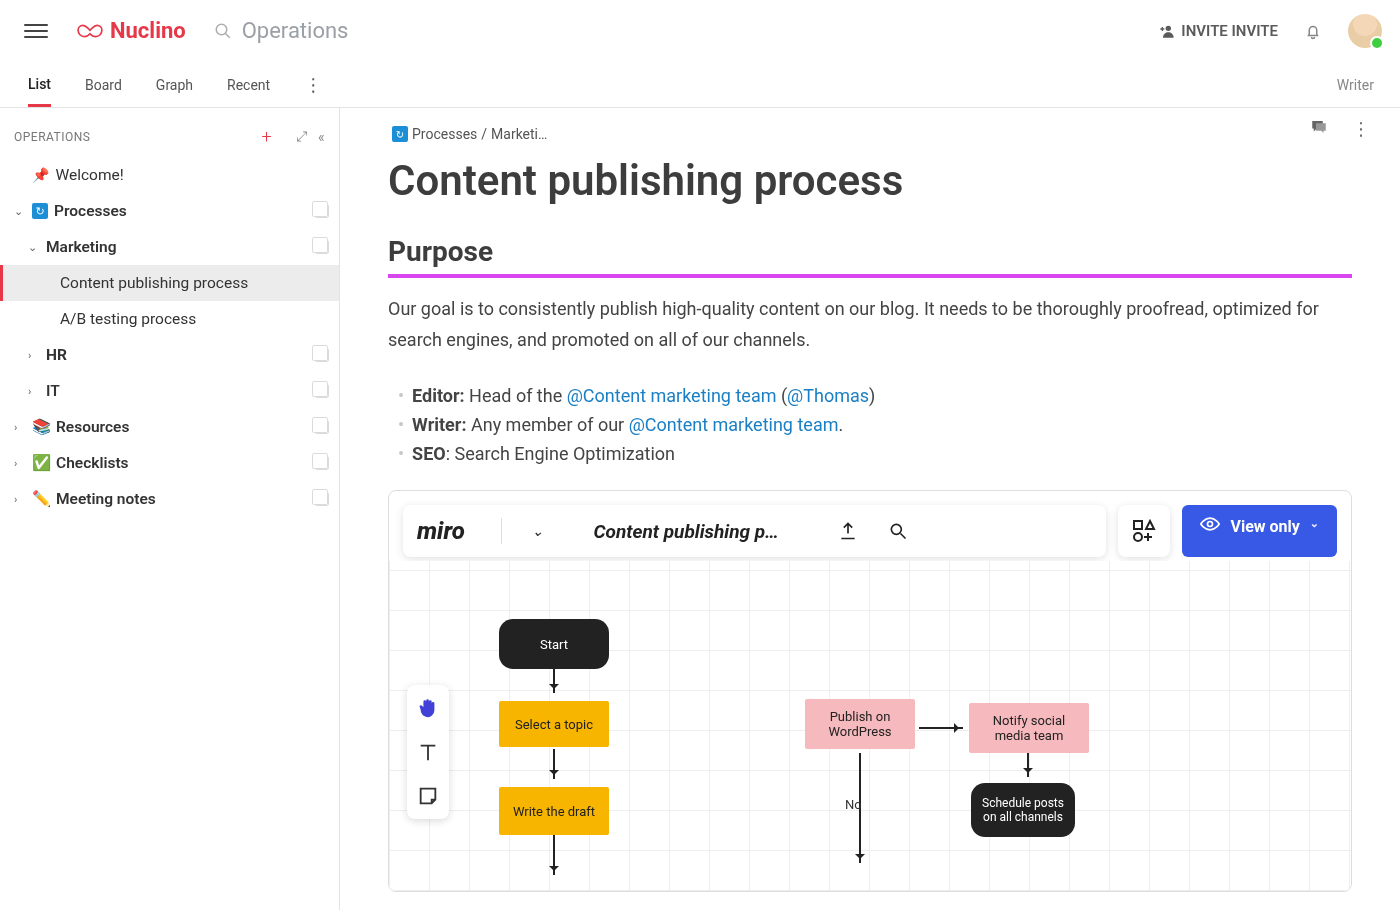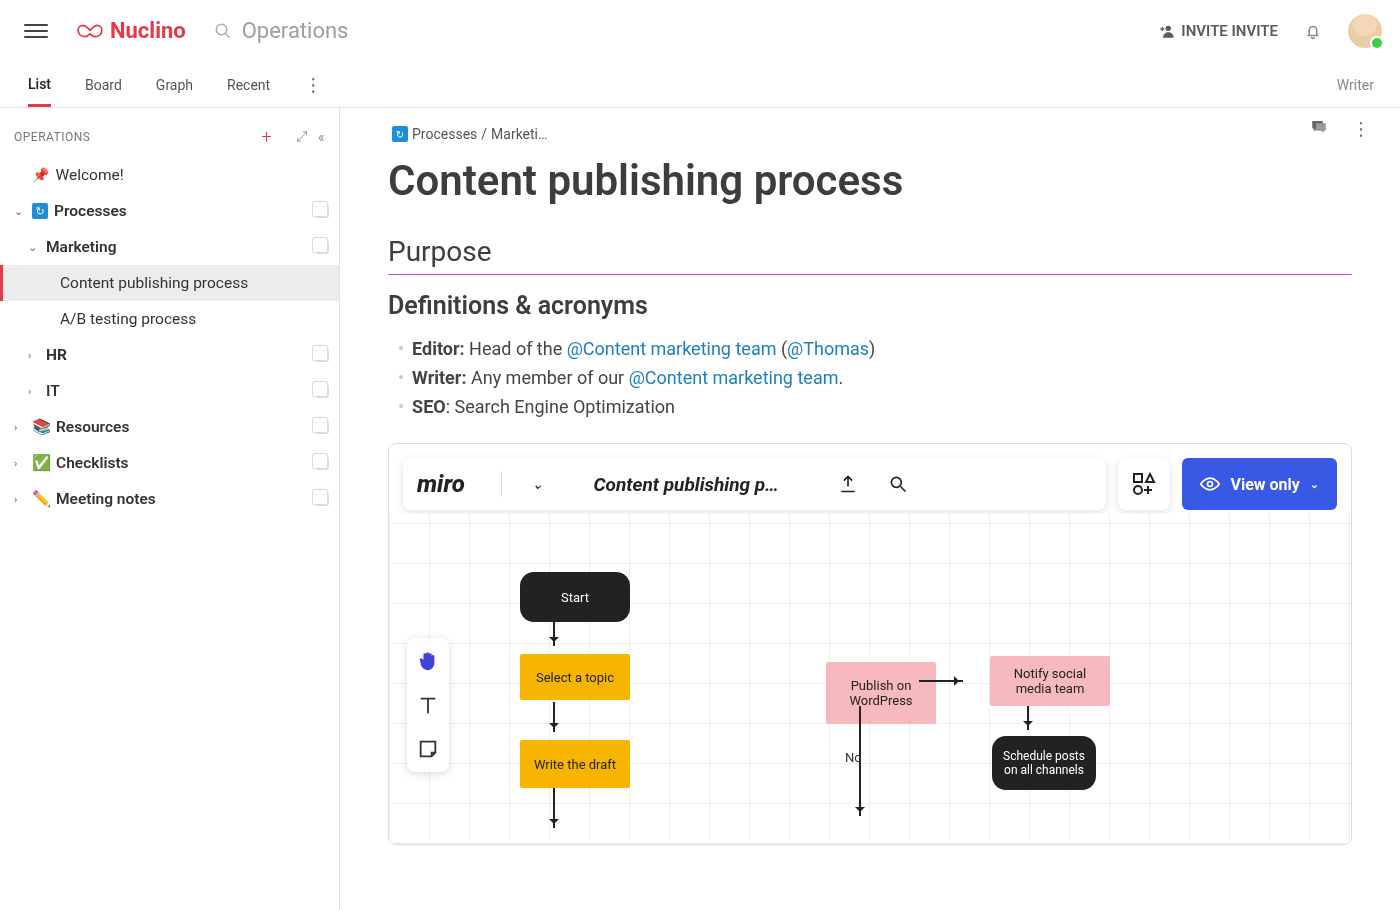--- a/index.html
+++ b/index.html
@@ -43,49 +43,49 @@
   .row.active { background:#ececec;}
   .row.active::before { content:""; position:absolute; left:0; top:0; bottom:0; width:3px; background:#e7384a;}
   .pin { font-size:14px; }
   
   .main { flex:1; overflow:auto; padding:18px 48px 0 48px; position:relative;}
   .main-icons { position:absolute; right:30px; top:10px; display:flex; gap:24px; color:#666;}
   .main-icons span { cursor:pointer; font-size:18px;}
   .breadcrumb { font-size:14px; color:#555; display:flex; align-items:center; gap:4px; margin-bottom:14px; margin-left:4px;}
   .breadcrumb .bicon { width:16px; height:16px; background:#1d8fd6; border-radius:2px; display:inline-flex; align-items:center; justify-content:center; color:#fff; font-size:10px;}
   h1.title { font-size:42px; font-weight:600; color:#3d3d3d; margin-bottom:30px;}
-  h2.section { font-size:28px; font-weight:400; color:#3d3d3d; border-bottom:1px solid #d946ef; padding-bottom:6px; margin-bottom:16px; margin-top:6px;}
+  h2.section { font-size:28px; font-weight:700; color:#3d3d3d; border-bottom:4px solid #d946ef; padding-bottom:6px; margin-bottom:16px; margin-top:6px;}
   p.body { font-size:18px; line-height:1.7; color:#444; margin-bottom:26px;}
   h2.section2 { font-size:25px; font-weight:600; color:#3d3d3d; margin:8px 0 14px 0;}
   ul.defs { list-style:none; padding:0; margin:0 0 22px 10px; font-size:18px; color:#444;}
   ul.defs li { padding:4px 0; display:flex; gap:8px;}
   ul.defs li::before { content:"•"; color:#c7c7c7; font-size:18px;}
   .mention { color:#1a7fc4; cursor:pointer;}
   
   .miro { border:1px solid #ddd; border-radius:8px; background:#fff; margin-top:6px; overflow:hidden;}
   .miro-head { display:flex; gap:12px; padding:14px 14px 4px 14px; align-items:stretch;}
   .miro-box { background:#fff; border-radius:8px; box-shadow:0 2px 8px rgba(0,0,0,.12); display:flex; align-items:center; padding:12px 14px;}
   .miro-main { flex:1; gap:18px;font-style:italic;}
   .miro-logo { font-weight:800; font-size:24px; color:#222; margin-right:6px;}
   .vdiv { width:1px; background:#ddd; height:26px; margin:0 12px;}
   .miro-title { font-weight:700; font-size:19px; color:#222; flex:1; white-space:nowrap; overflow:hidden; text-overflow:ellipsis; max-width:220px;}
   .miro-ic { width:24px; height:24px; display:flex; align-items:center; justify-content:center; cursor:pointer; margin:0 4px;}
   .miro-shapes { }
-  .viewonly { background:#3859e6; color:#fff; border-radius:6px; display:flex; align-items:center; gap:10px; padding:12px 18px; font-weight:700; font-size:16px; cursor:pointer;}
+  .viewonly { background:#3859e6; color:#fff; border-radius:6px; display:flex; gap:10px; padding:12px 18px; font-weight:700; font-size:16px; cursor:pointer;}
   .viewonly .chev2 { font-size:11px; opacity:.9;}
   .canvas { position:relative; height:330px; background:
     linear-gradient(#f9f9f9 0 0) padding-box,
     #fff;
     background-image:
       repeating-linear-gradient(0deg, #eee 0 1px, transparent 1px 40px),
       repeating-linear-gradient(90deg, #eee 0 1px, transparent 1px 40px);
   }
   .toolbar { position:absolute; left:18px; top:124px; background:#fff; box-shadow:0 2px 8px rgba(0,0,0,.15); border-radius:8px; padding:8px 6px; display:flex; flex-direction:column; gap:14px;}
   .toolbar .tb { width:30px; height:30px; display:flex; align-items:center; justify-content:center; cursor:pointer;}
-  .node { position:absolute; border-radius:8px; font-size:13px; display:flex; align-items:center; justify-content:center; text-align:center; padding:23px 10px; color:#222;margin-left:21px;}
+  .node { position:absolute; border-radius:8px; font-size:13px; display:flex; align-items:center; justify-content:center; text-align:center; padding:23px 10px; color:#222;}
   .node.dark { background:#222; color:#fff; border-radius:14px;}
   .node.yellow { background:#f7b500; border-radius:2px;}
   .node.pink { background:#f6b9bd; border-radius:2px;}
   .arrow-v { position:absolute; width:2px; background:#222;}
   .arrow-v::after { content:""; position:absolute; left:-4px; bottom:-1px; border:5px solid transparent; border-top-color:#222;}
   .arrow-h { position:absolute; height:2px; background:#222;}
   .arrow-h::after { content:""; position:absolute; top:-4px; right:-1px; border:5px solid transparent; border-left-color:#222;}
   .label-no { position:absolute; font-size:13px; color:#333;}
 </style>
 </head>
@@ -209,21 +209,21 @@
       <span>⋮</span>
     </div>
     <div class="breadcrumb">
       <span class="bicon">↻</span>
       <span>Processes</span>
       <span>/</span>
       <span>Marketi…</span>
     </div>
     <h1 class="title">Content publishing process</h1>
     <h2 class="section">Purpose</h2>
-    <h2 class="section2">Definitions &amp; acronyms</h2>
+    <p class="body">Our goal is to consistently publish high-quality content on our blog. It needs to be thoroughly proofread, optimized for search engines, and promoted on all of our channels.</p>
     <ul class="defs">
       <li>
           <span>
         <strong>Editor:</strong><span> Head of the </span><span class="mention">@Content marketing team</span><span> (</span><span class="mention">@Thomas</span><span>)</span>
       </span>
         </li>
       <li>
           <span>
         <strong>Writer:</strong><span> Any member of our </span><span class="mention">@Content marketing team</span><span>.</span>
       </span>
@@ -291,21 +291,21 @@
             </div>
         </div>
 
         <div class="node dark" style="left:110px; top:58px; width:110px; height:50px;">Start</div>
         <div class="arrow-v" style="left:164px; top:108px; height:24px;"></div>
         <div class="node yellow" style="left:110px; top:140px; width:110px; height:35px;">Select a topic</div>
         <div class="arrow-v" style="left:164px; top:188px; height:30px;"></div>
         <div class="node yellow" style="left:110px; top:226px; width:110px; height:48px;">Write the draft</div>
         <div class="arrow-v" style="left:164px; top:274px; height:40px;"></div>
 
-        <div class="node pink" style="left:416px; top:148px; width:110px; height:62px;">Publish on WordPress</div>
+        <div class="node pink" style="left:416px; top:138px; width:110px; height:50px;">Publish on WordPress</div>
         <div class="arrow-h" style="left:530px; top:166px; width:44px;"></div>
         <div class="node pink" style="left:580px; top:142px; width:120px; height:50px;">Notify social media team</div>
         <div class="arrow-v" style="left:638px; top:192px; height:24px;"></div>
         <div class="node dark" style="left:582px; top:222px; width:104px; height:54px; font-size:12px;">Schedule posts on all channels</div>
         <div class="arrow-v" style="left:470px; top:192px; height:110px;"></div>
         <div class="label-no" style="left:456px; top:236px;">No</div>
       </div>
     </div>
   </div>
 </div>

